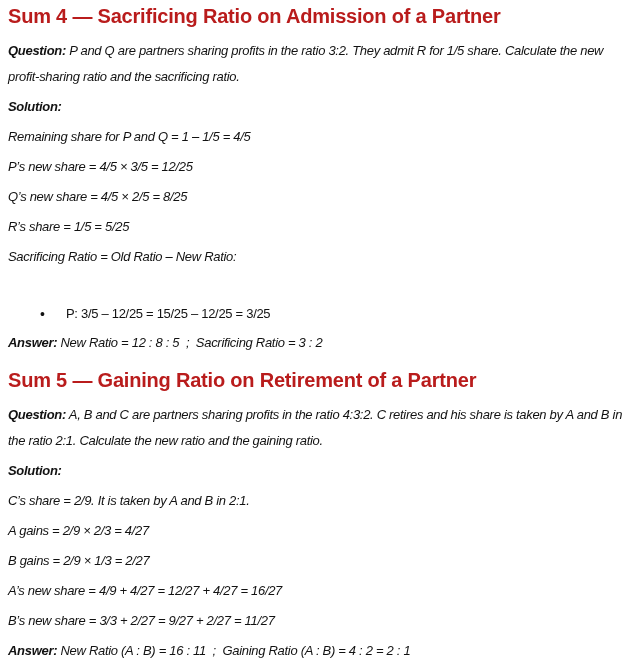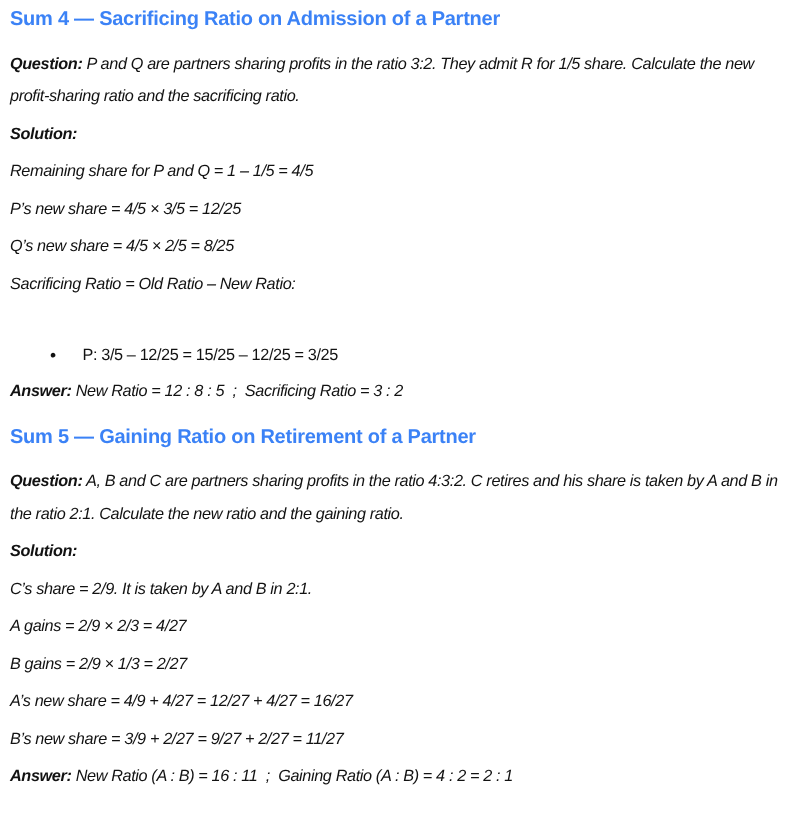--- a/index.html
+++ b/index.html
@@ -9,22 +9,22 @@
     height: 671px;
     overflow: hidden;
     background: #ffffff;
     font-family: "Liberation Sans", sans-serif;
     color: #121212;
     font-size: 13px;
     letter-spacing: -0.3px;
   }
   .page { padding: 0 8px; }
   h2.sum-heading {
-    color: #3b82f6;
-    font-size: 16px;
+    color: #b91c1c;
+    font-size: 20px;
     line-height: 20px;
     font-weight: bold;
     margin: 6px 0 12px 0;
     letter-spacing: -0.2px;
   }
   section + section h2.sum-heading { margin-top: 14px; }
   p.para {
     margin: 0 0 4px 0;
     line-height: 26px;
     font-style: italic;
@@ -56,38 +56,39 @@
   <section>
     <h2 class="sum-heading">Sum 4 — Sacrificing Ratio on Admission of a Partner</h2>
 
     <p class="para"><strong class="lbl">Question:</strong><span class="pre"> P and Q are partners sharing profits in the ratio 3:2. They admit R for 1/5 share. Calculate the new profit-sharing ratio and the sacrificing ratio.</span></p>
 
     <p class="para"><strong class="lbl">Solution:</strong></p>
 
     <p class="para">Remaining share for P and Q = 1 – 1/5 = 4/5</p>
     <p class="para">P’s new share = 4/5 × 3/5 = 12/25</p>
     <p class="para">Q’s new share = 4/5 × 2/5 = 8/25</p>
+    <p class="para">R’s share = 1/5 = 5/25</p>
     <p class="para">Sacrificing Ratio = Old Ratio – New Ratio:</p>
 
     <ul class="bullet-list">
       <li>P: 3/5 – 12/25 = 15/25 – 12/25 = 3/25</li>
     </ul>
 
     <p class="para"><strong class="lbl">Answer:</strong><span class="pre"> New Ratio = 12 : 8 : 5  ;  Sacrificing Ratio = 3 : 2</span></p>
   </section>
 
   <section>
     <h2 class="sum-heading">Sum 5 — Gaining Ratio on Retirement of a Partner</h2>
 
     <p class="para"><strong class="lbl">Question:</strong><span class="pre"> A, B and C are partners sharing profits in the ratio 4:3:2. C retires and his share is taken by A and B in the ratio 2:1. Calculate the new ratio and the gaining ratio.</span></p>
 
     <p class="para"><strong class="lbl">Solution:</strong></p>
 
     <p class="para">C’s share = 2/9. It is taken by A and B in 2:1.</p>
     <p class="para">A gains = 2/9 × 2/3 = 4/27</p>
     <p class="para">B gains = 2/9 × 1/3 = 2/27</p>
     <p class="para">A’s new share = 4/9 + 4/27 = 12/27 + 4/27 = 16/27</p>
-    <p class="para">B’s new share = 3/9 + 2/27 = 9/27 + 2/27 = 11/27</p>
+    <p class="para">B’s new share = 3/3 + 2/27 = 9/27 + 2/27 = 11/27</p>
 
     <p class="para"><strong class="lbl">Answer:</strong><span class="pre"> New Ratio (A : B) = 16 : 11  ;  Gaining Ratio (A : B) = 4 : 2 = 2 : 1</span></p>
   </section>
 
 </div>
 
 </body></html>

